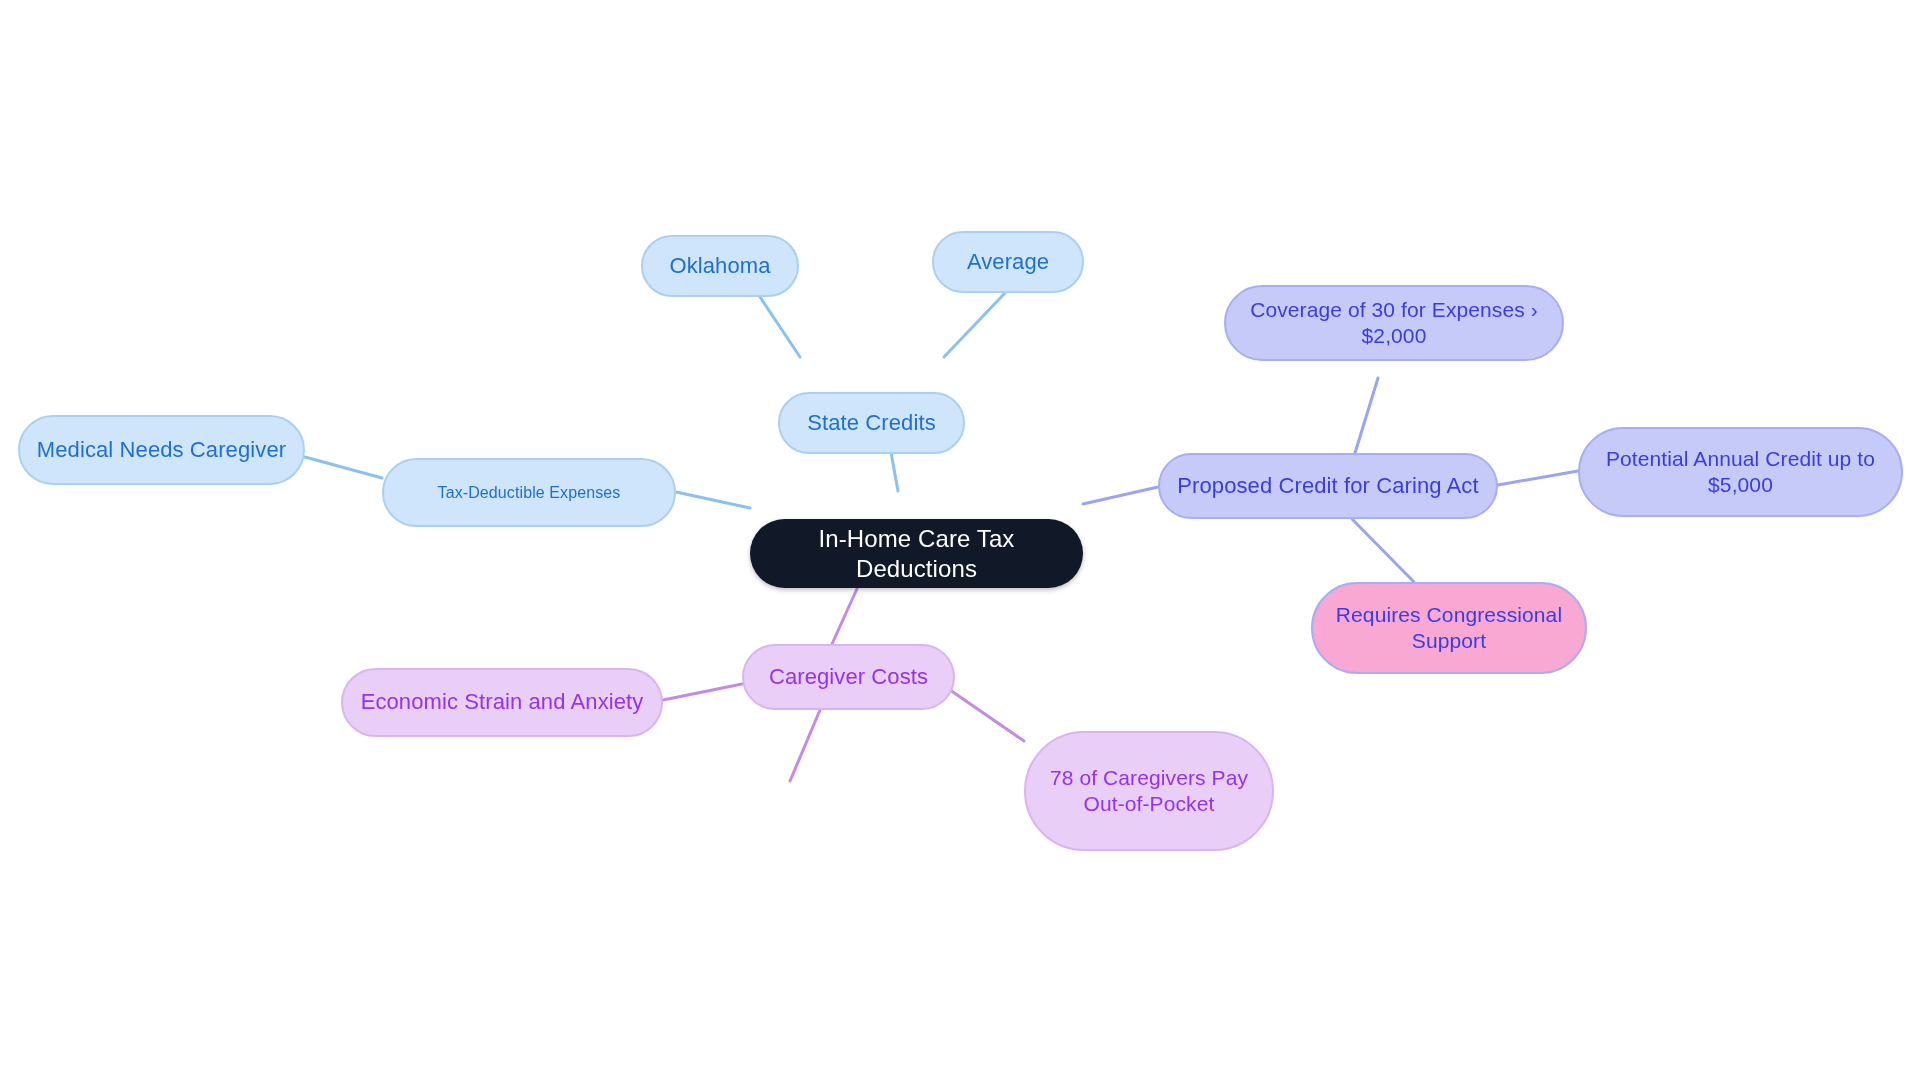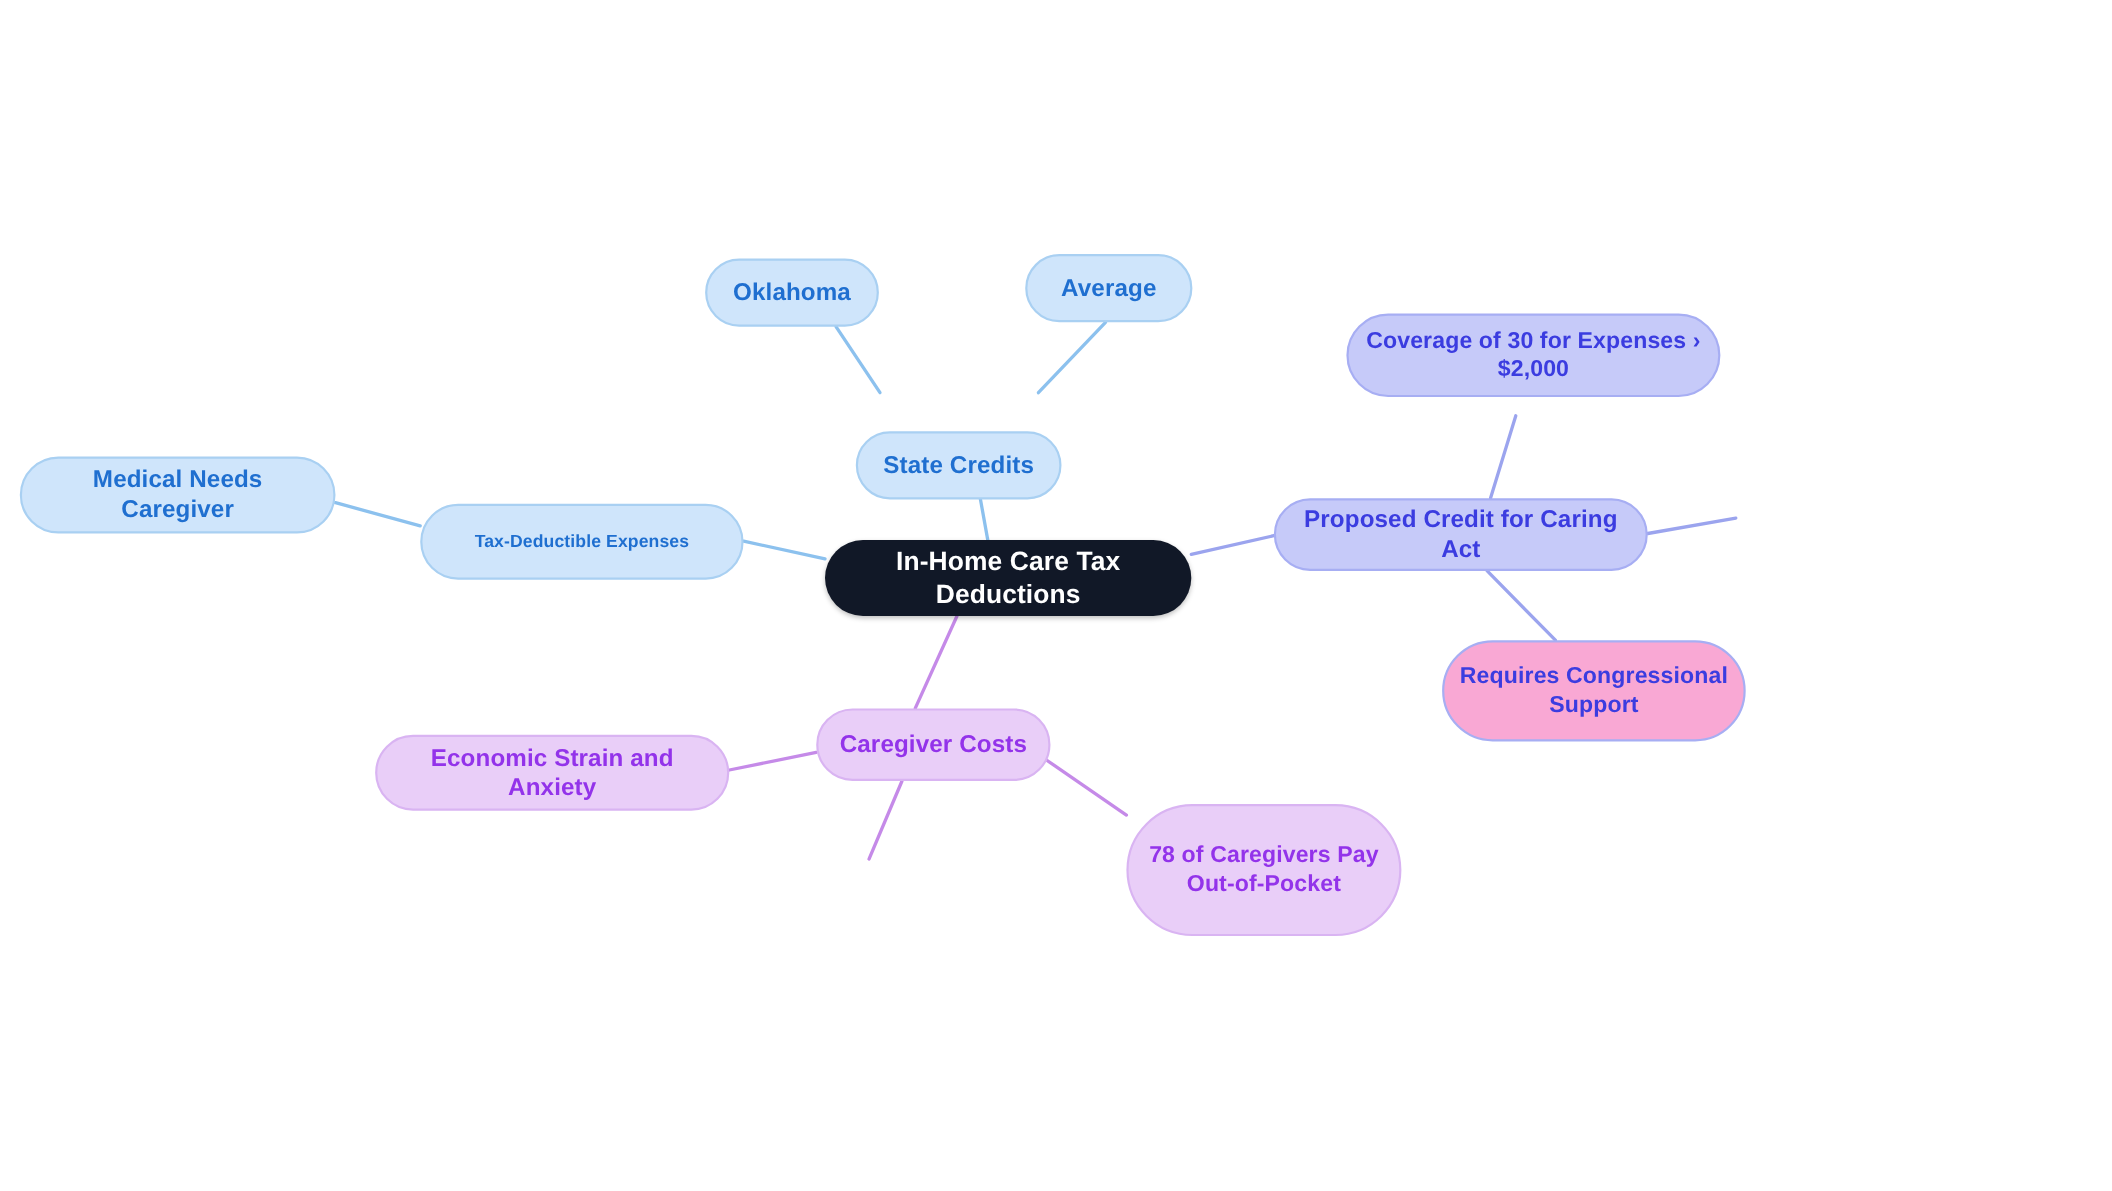--- a/index.html
+++ b/index.html
@@ -34,26 +34,26 @@
     align-items: center;
     justify-content: flex-start;
     text-align: center;
     border-radius: 999px;
     border-style: solid;
     border-width: 2px;
     line-height: 1.22;
     padding: 4px 14px;
     white-space: pre-line;
     letter-spacing: 0.1px;
-    font-weight: bold;
   }
   .node.root {
     border-radius: 38px;
     border-width: 0;
     box-shadow: 0 2px 5px rgba(0,0,0,0.25);
+    margin-top: 28px;
   }
   .node-label {
     display: block;
     width: 100%;
   }
 </style>
 </head>
 <body>
 
 <div id="canvas">
@@ -74,19 +74,21 @@
     </svg>
 <div class="node root" style="left: 750px; top: 491px; width: 333px; height: 69px; background: rgb(17, 24, 39); border-color: rgb(17, 24, 39); color: rgb(255, 255, 255); font-size: 24px;"><span class="node-label">In-Home Care Tax Deductions</span></div>
     <div class="node" style="left: 778px; top: 357px; width: 187px; height: 62px; background: rgb(207, 229, 251); border-color: rgb(169, 208, 242); color: rgb(31, 111, 208); font-size: 22px; margin-top: 35px;"><span class="node-label">State Credits</span></div>
     <div class="node" style="left: 641px; top: 235px; width: 158px; height: 62px; background: rgb(207, 229, 251); border-color: rgb(169, 208, 242); color: rgb(31, 111, 208); font-size: 22px;"><span class="node-label">Oklahoma</span></div>
     <div class="node" style="left: 932px; top: 231px; width: 152px; height: 62px; background: rgb(207, 229, 251); border-color: rgb(169, 208, 242); color: rgb(31, 111, 208); font-size: 22px;"><span class="node-label">Average</span></div>
     <div class="node" style="left: 382px; top: 458px; width: 294px; height: 69px; background: rgb(207, 229, 251); border-color: rgb(169, 208, 242); color: rgb(31, 111, 208); font-size: 16px;"><span class="node-label">Tax-Deductible Expenses</span></div>
     <div class="node" style="left: 1158px; top: 453px; width: 340px; height: 66px; background: rgb(198, 202, 249); border-color: rgb(167, 174, 243); color: rgb(59, 60, 224); font-size: 22px;"><span class="node-label">Proposed Credit for Caring Act</span></div>
     <div class="node" style="left: 18px; top: 415px; width: 287px; height: 70px; background: rgb(207, 229, 251); border-color: rgb(169, 208, 242); color: rgb(31, 111, 208); font-size: 22px;"><span class="node-label">Medical Needs Caregiver</span></div>
     <div class="node" style="left: 1224px; top: 285px; width: 340px; height: 76px; background: rgb(198, 202, 249); border-color: rgb(167, 174, 243); color: rgb(59, 60, 224); font-size: 21px;"><span class="node-label">Coverage of 30 for Expenses ›
 $2,000</span></div>
+    <div class="node" style="left: 1578px; top: 427px; width: 325px; height: 90px; background: rgb(198, 202, 249); border-color: rgb(167, 174, 243); color: rgb(59, 60, 224); font-size: 21px;"><span class="node-label">Potential Annual Credit up to
+$5,000</span></div>
     <div class="node" style="left: 1311px; top: 582px; width: 276px; height: 92px; background: #f9a8d4; border-color: rgb(167, 174, 243); color: rgb(59, 60, 224); font-size: 21px;"><span class="node-label">Requires Congressional
 Support</span></div>
     <div class="node" style="left: 742px; top: 644px; width: 213px; height: 66px; background: rgb(233, 206, 248); border-color: rgb(217, 180, 242); color: rgb(147, 51, 234); font-size: 22px;"><span class="node-label">Caregiver Costs</span></div>
     <div class="node" style="left: 341px; top: 668px; width: 322px; height: 69px; background: rgb(233, 206, 248); border-color: rgb(217, 180, 242); color: rgb(147, 51, 234); font-size: 22px;"><span class="node-label">Economic Strain and Anxiety</span></div>
     <div class="node" style="left: 1024px; top: 731px; width: 250px; height: 120px; background: rgb(233, 206, 248); border-color: rgb(217, 180, 242); color: rgb(147, 51, 234); font-size: 21px;"><span class="node-label">78 of Caregivers Pay
 Out-of-Pocket</span></div>
   </div>
 
 </body></html>

